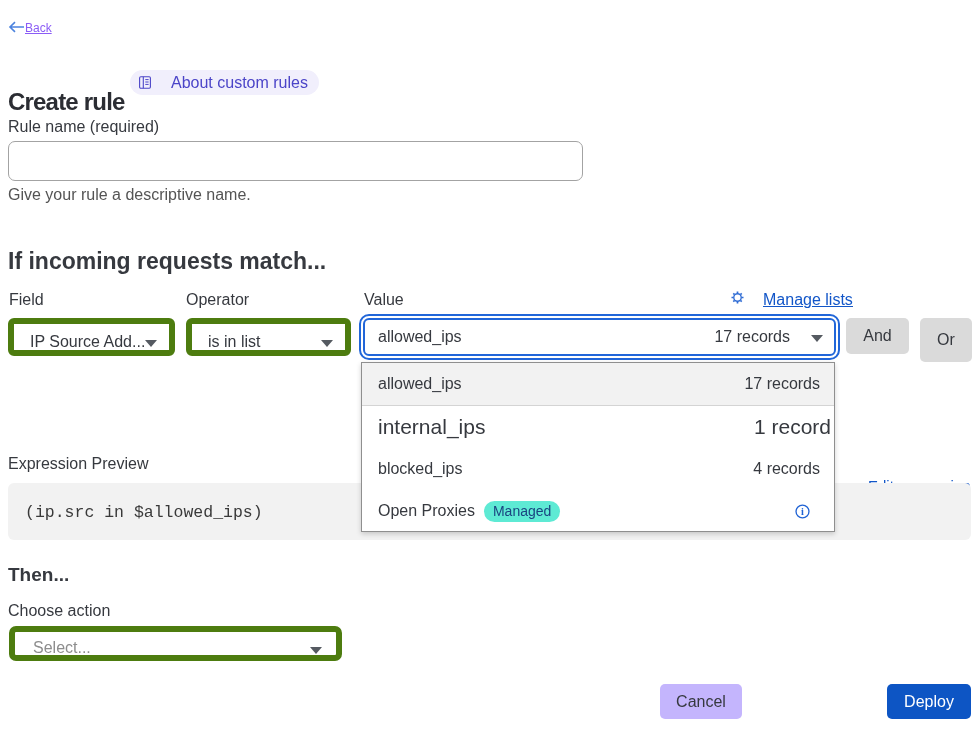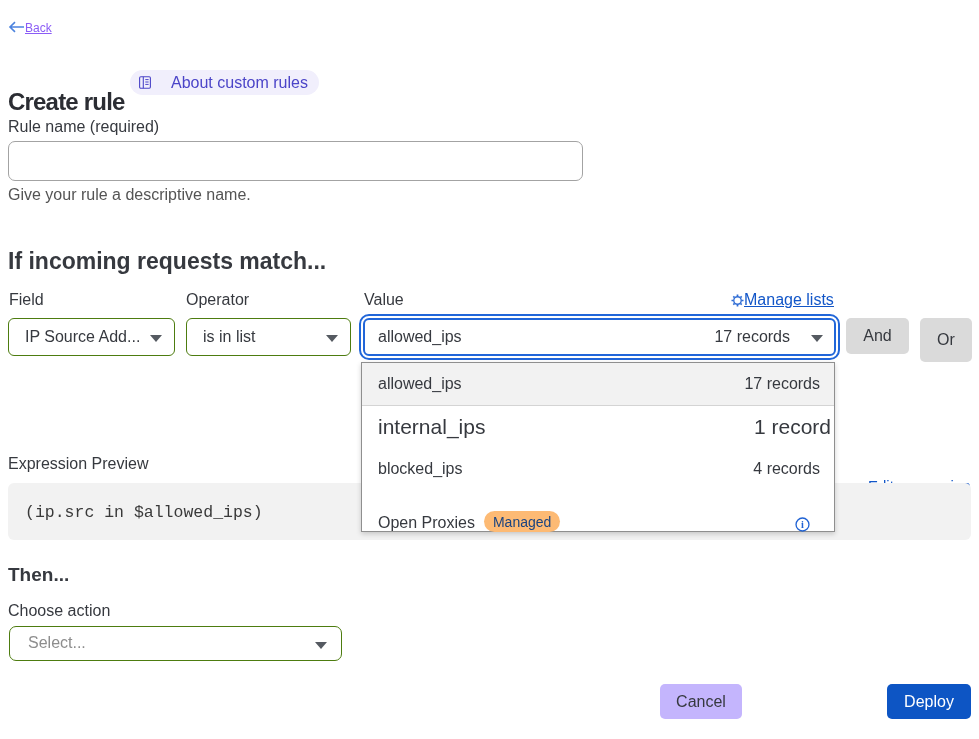--- a/index.html
+++ b/index.html
@@ -2,21 +2,21 @@
 <html><head>
 <meta charset="utf-8">
 <style>
   * { margin:0; padding:0; box-sizing:border-box; }
   html,body { background:#fff; }
   body { font-family:"Liberation Sans", sans-serif; color:#36393f; }
   #page { position:relative; width:979px; height:739px; overflow:hidden; background:#fff; }
   .abs { position:absolute; }
   .link { color:#1256c8; }
   .caret { width:0; height:0; border-left:6px solid transparent; border-right:6px solid transparent; border-top:7px solid #555a61; position:absolute; }
-  .sel { background:#fff; border:1px solid #4d7c0f; border-radius:6px; font-size:16px; color:#36393f; }
+  .sel { background:#fff; border:6px solid #4d7c0f; border-radius:6px; font-size:16px; color:#36393f; }
   .btn { display:flex; align-items:center; justify-content:center; border-radius:5px; font-size:16px; }
   .btn-gray { background:#dadada; color:#36393f; }
   .btn-blue { background:#0d55c4; color:#fff; }
 </style>
 </head>
 <body>
 <div id="page">
 
   <div class="abs" style="left:8px; top:18px; font-size:12px; line-height:20px; color:#8b5cf6;">
     <svg width="17" height="12" viewBox="0 0 17 12" style="position:relative; top:1px;" fill="none" stroke="#4c83de" stroke-width="1.6">
@@ -40,21 +40,21 @@
   <div class="abs" style="left:8px; top:141px; width:575px; height:40px; border:1px solid #a3a3a3; border-radius:7px; background:#fff;"></div>
 
   <div class="abs" style="left:8px; top:185px; font-size:16px; line-height:20px; color:#545454;">Give your rule a descriptive name.</div>
 
   <div class="abs" style="left:8px; top:251px; font-size:23px; font-weight:700; color:#36393f; line-height:20px;">If incoming requests match...</div>
 
   <div class="abs" style="left:9px; top:291px; font-size:16px; line-height:18px;">Field</div>
   <div class="abs" style="left:186px; top:291px; font-size:16px; line-height:18px;">Operator</div>
   <div class="abs" style="left:364px; top:291px; font-size:16px; line-height:18px;">Value</div>
 
-  <div class="abs" style="left:731px; top:291px; display:flex; align-items:center; gap:0;text-decoration:underline;">
+  <div class="abs" style="left:731px; top:291px; display:flex; gap:19px;text-decoration:underline;">
     <svg width="13" height="13" viewBox="0 0 16 16" fill="none" stroke="#2f6cd4">
       <circle cx="8" cy="8" r="4.6" stroke-width="1.7"></circle>
       <circle cx="8" cy="8" r="1.9" fill="#fff" stroke="none"></circle>
       <g stroke-width="2.1">
         <path d="M8 0.6 L8 2.8 M8 13.2 L8 15.4 M0.6 8 L2.8 8 M13.2 8 L15.4 8"></path>
         <path d="M2.8 2.8 L4.3 4.3 M11.7 11.7 L13.2 13.2 M13.2 2.8 L11.7 4.3 M4.3 11.7 L2.8 13.2"></path>
       </g>
     </svg>
     <span class="link" style="font-size:16px; text-decoration:underline;">Manage lists</span>
   </div>
@@ -90,23 +90,23 @@
         <span>17 records</span>
     </div>
     <div style="height:42px; display:flex; align-items:center; justify-content:space-between; padding:0 3px 0 16px; font-size:21px;">
       <span>internal_ips</span>
         <span>1 record</span>
     </div>
     <div style="height:42px; display:flex; align-items:center; justify-content:space-between; padding:0 14px 0 16px; font-size:16px;">
       <span>blocked_ips</span>
         <span>4 records</span>
     </div>
-    <div style="height:42px; display:flex; align-items:flex-end; padding:0 14px 0 16px; font-size:16px;">
+    <div style="height:42px; display:flex; align-items:center; padding:0 14px 0 16px; font-size:16px;">
       <span>Open Proxies</span>
-      <span style="margin-left:9px; background:#fdba74; color:#1a4480; font-size:14px; border-radius:11px; height:21px; display:flex; align-items:center; padding:0 9px;">Managed</span>
+      <span style="margin-left:9px; background:#5eead4; color:#1a4480; font-size:14px; border-radius:11px; height:21px; display:flex; align-items:center; padding:0 9px;">Managed</span>
       <span style="margin-left:auto; margin-right:10px; display:flex; align-items:center;">
         <svg width="15" height="15" viewBox="0 0 16 16" fill="none">
           <circle cx="8" cy="8" r="6.9" stroke="#1f62d4" stroke-width="1.4"></circle>
           <text x="8" y="12" text-anchor="middle" font-family="Liberation Serif, serif" font-weight="bold" font-size="11" fill="#1f62d4">i</text>
         </svg>
       </span>
     </div>
   </div>
 
   <div class="abs" style="left:8px; top:565px; font-size:19px; font-weight:700; color:#36393f; line-height:20px;">Then...</div>

